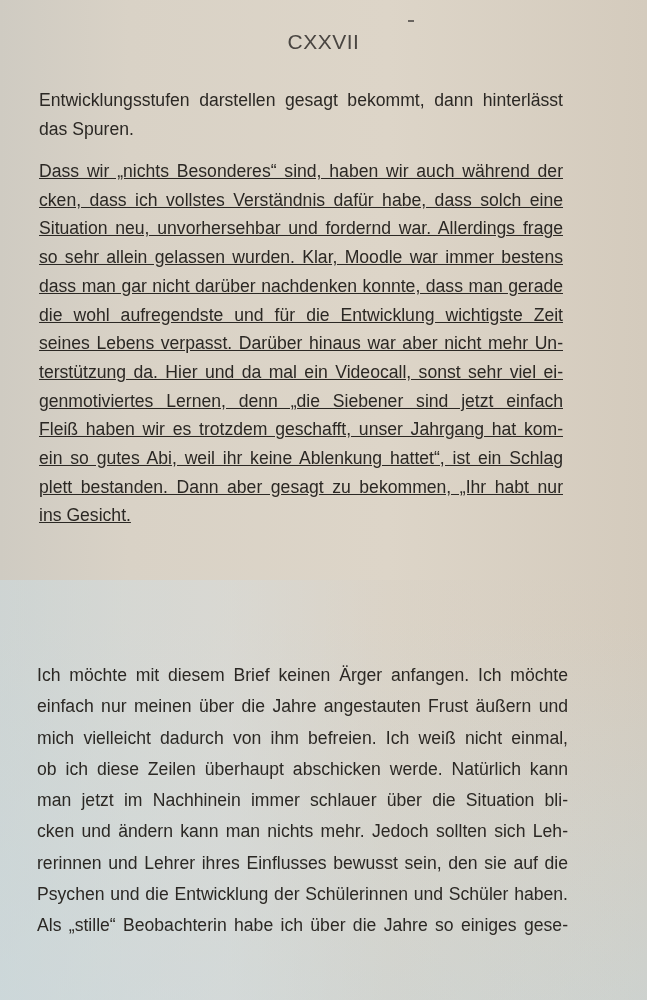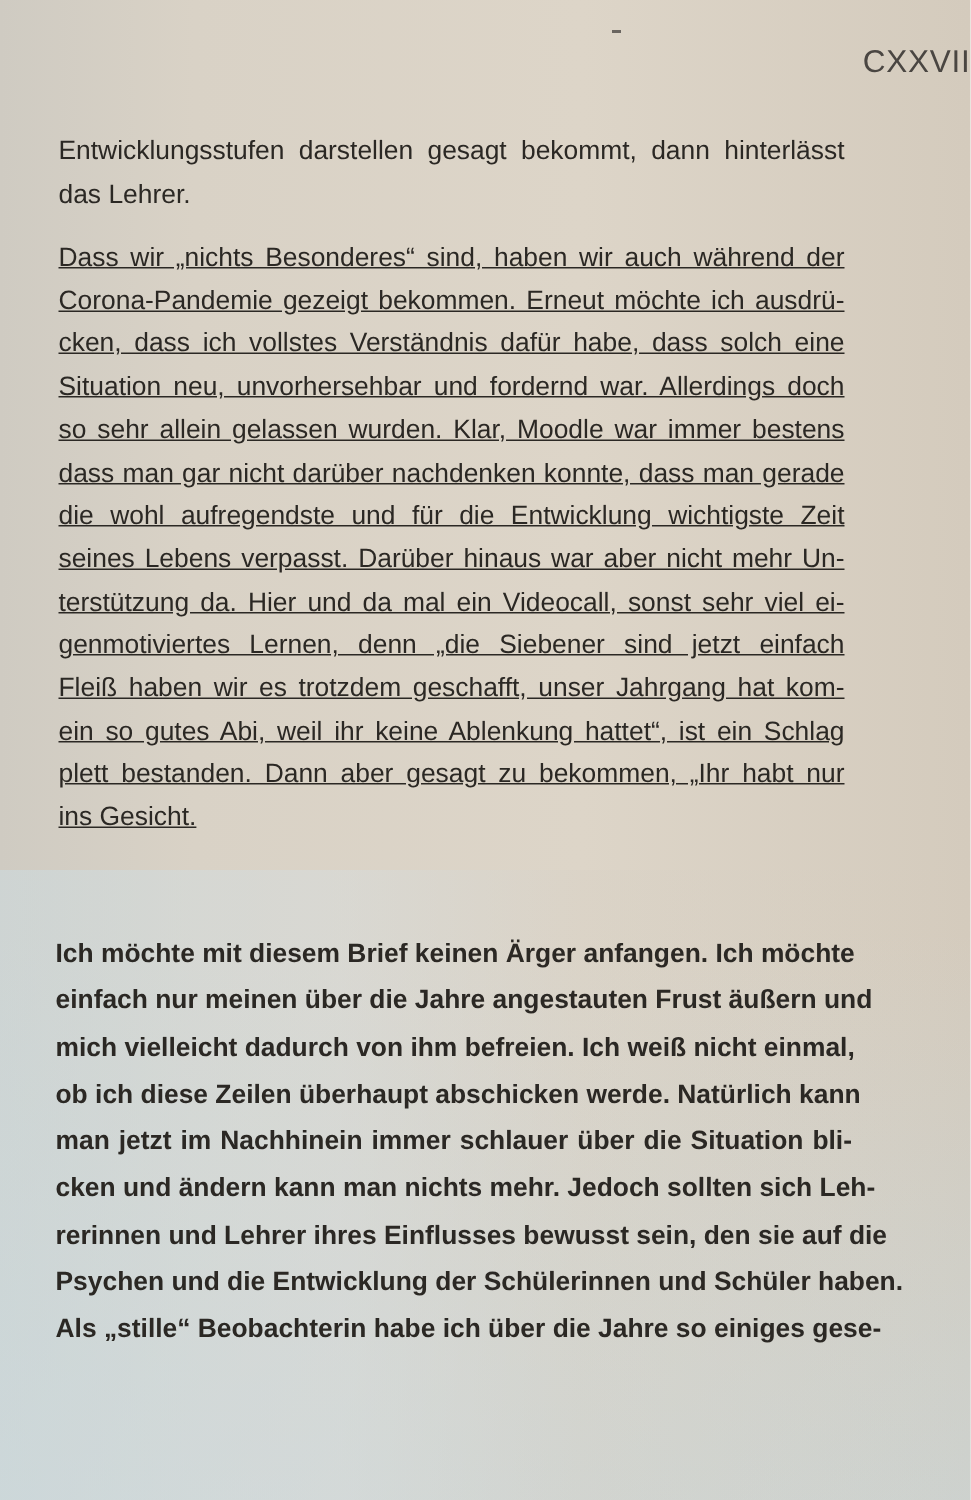--- a/index.html
+++ b/index.html
@@ -30,21 +30,21 @@
       top: 20px;
       width: 6px;
       height: 2px;
       background: #6a6560;
     }
     .page-number {
       position: absolute;
       top: 30px;
       left: 0;
       width: 100%;
-      text-align: right;
+      text-align: center;
       font-size: 21px;
       color: #4a4642;
       letter-spacing: 0.5px;
     }
     .para {
       position: absolute;
       left: 39px;
       width: 524px;
       margin: 0;
       font-size: 17.6px;
@@ -54,40 +54,39 @@
       display: block;
       white-space: nowrap;
       text-align: justify;
       text-align-last: justify;
     }
     .line.last {
       text-align-last: left;
     }
     #p1 { top: 86px; line-height: 29px; }
     #p2 { top: 157px; line-height: 28.7px; text-decoration: underline; }
-    #p3 { top: 620px; line-height: 31.3px; left: 37px; width: 531px; font-weight: bold; }
+    #p3 { top: 660px; line-height: 31.3px; left: 37px; width: 531px; }
   </style>
 </head>
 <body>
 
 <div class="bottom-tint"></div>
 <div class="page-mark"></div>
 
 <div class="page-number">CXXVII</div>
 
 <div class="para" id="p1">
   <span class="line">Entwicklungsstufen darstellen gesagt bekommt, dann hinterlässt</span>
-  <span class="line last">das Lehrer.</span>
+  <span class="line last">das Spuren.</span>
 </div>
 
 <div class="para" id="p2">
   <span class="line">Dass wir „nichts Besonderes“ sind, haben wir auch während der</span>
-  <span class="line">Corona-Pandemie gezeigt bekommen. Erneut möchte ich ausdrü-</span>
   <span class="line">cken, dass ich vollstes Verständnis dafür habe, dass solch eine</span>
-  <span class="line">Situation neu, unvorhersehbar und fordernd war. Allerdings doch</span>
+  <span class="line">Situation neu, unvorhersehbar und fordernd war. Allerdings frage</span>
   <span class="line">so sehr allein gelassen wurden. Klar, Moodle war immer bestens</span>
   <span class="line">dass man gar nicht darüber nachdenken konnte, dass man gerade</span>
   <span class="line">die wohl aufregendste und für die Entwicklung wichtigste Zeit</span>
   <span class="line">seines Lebens verpasst. Darüber hinaus war aber nicht mehr Un-</span>
   <span class="line">terstützung da. Hier und da mal ein Videocall, sonst sehr viel ei-</span>
   <span class="line">genmotiviertes Lernen, denn „die Siebener sind jetzt einfach</span>
   <span class="line">Fleiß haben wir es trotzdem geschafft, unser Jahrgang hat kom-</span>
   <span class="line">ein so gutes Abi, weil ihr keine Ablenkung hattet“, ist ein Schlag</span>
   <span class="line">plett bestanden. Dann aber gesagt zu bekommen, „Ihr habt nur</span>
   <span class="line last">ins Gesicht.</span>

